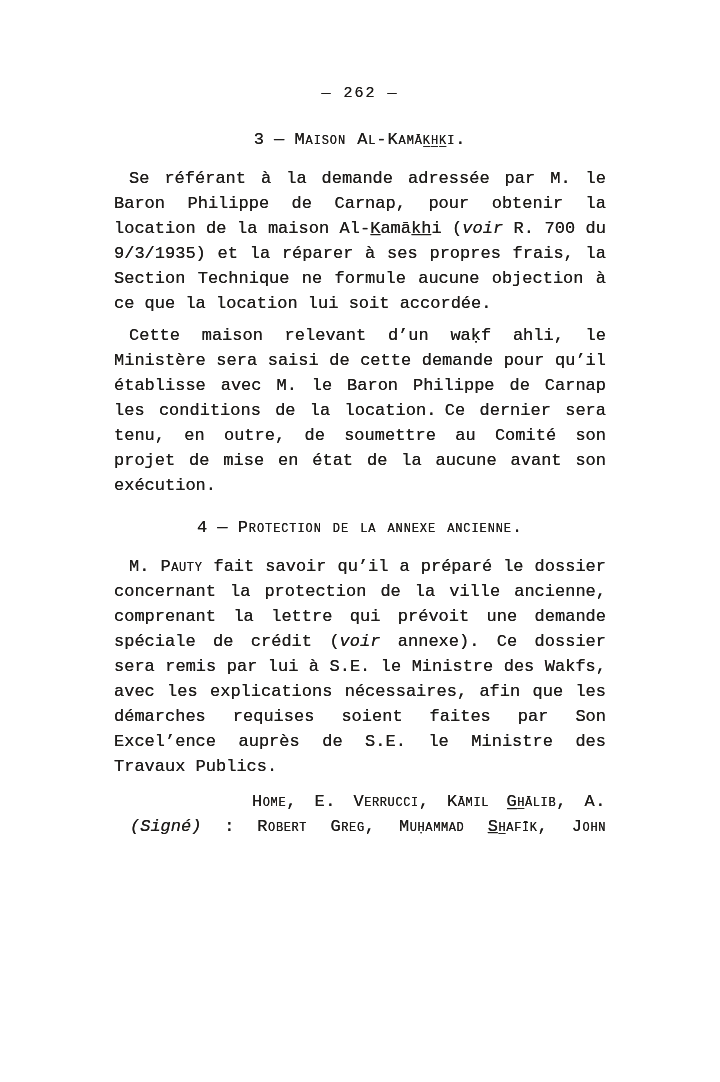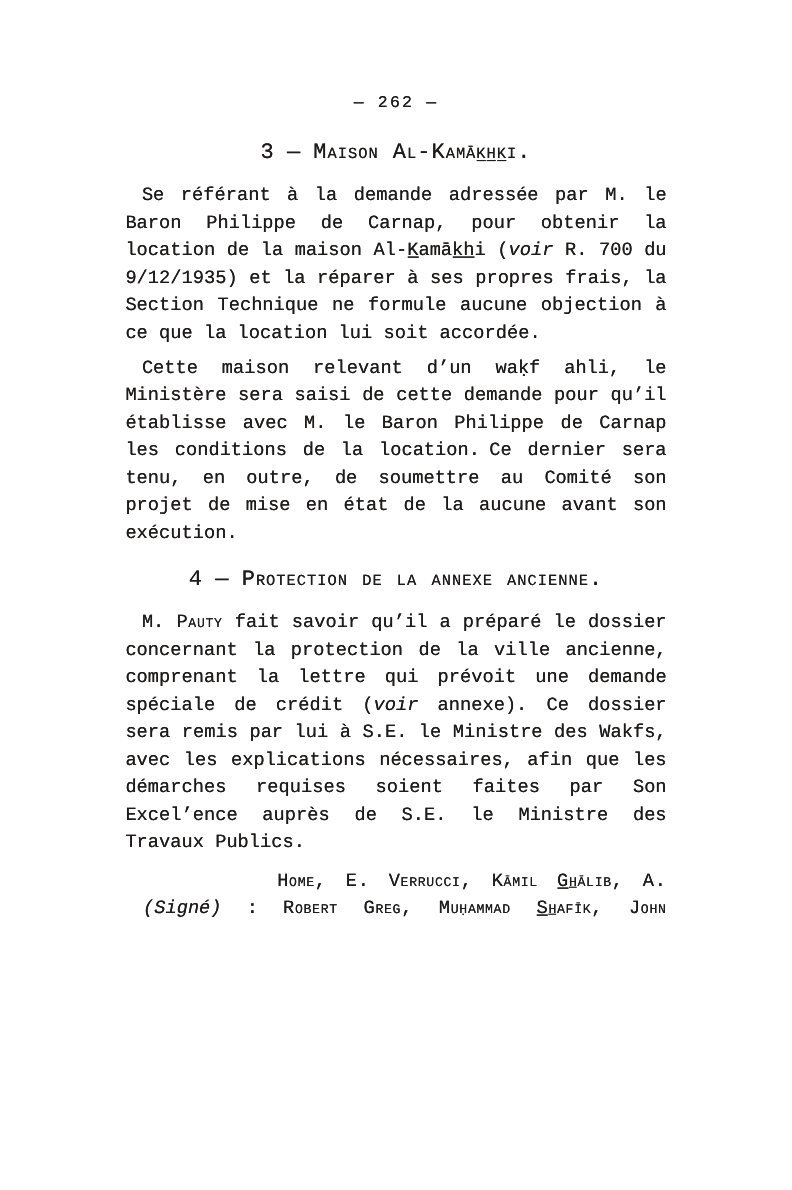--- a/index.html
+++ b/index.html
@@ -26,21 +26,21 @@
     font-size: 17px;
     line-height: 25px;
   }
   .page-number {
     text-align: center;
     font-size: 15px;
     letter-spacing: 2px;
     line-height: 16px;
   }
   .heading {
-    font-size: 20px;
+    font-size: 17px;
     font-weight: normal;
     text-align: center;
     line-height: 21px;
   }
   .heading.h3 { margin: 27px 0 16px 0; }
   .heading.h4 { margin: 19px 0 16px 0; }
   .heading .run-smallcaps { letter-spacing: 0.9px; }
   .body-para {
     margin: 0 0 7px 0;
     text-align: justify;
@@ -69,21 +69,21 @@
 </head>
 <body style="background: rgb(255, 255, 255);">
 
 <div class="page" style="background: rgb(255, 255, 255); color: rgb(30, 28, 26);">
   <div class="text-block">
 
     <div class="page-number">— 262 —</div>
 
     <h2 class="heading h3"><span class="run-normal">3 — </span><span class="run-smallcaps">Maison Al-Kamāk̲h̲k̲i.</span></h2>
 
-    <p class="body-para"><span class="run-normal">Se référant à la demande adressée par M. le Baron Philippe de Carnap, pour obtenir la location de la maison Al-K̲amāk̲h̲i (</span><span class="run-italic">voir</span><span class="run-normal"> R. 700 du 9/12/1935) et la réparer à ses propres frais, la Section Technique ne formule aucune objection à ce que la location lui soit accordée.</span></p>
+    <p class="body-para"><span class="run-normal">Se référant à la demande adressée par M. le Baron Philippe de Carnap, pour obtenir la location de la maison Al-K̲amāk̲h̲i (</span><span class="run-italic">voir</span><span class="run-normal"> R. 700 du 9/3/1935) et la réparer à ses propres frais, la Section Technique ne formule aucune objection à ce que la location lui soit accordée.</span></p>
 
     <p class="body-para"><span class="run-normal">Cette maison relevant d’un waḳf ahli, le Ministère sera saisi de cette demande pour qu’il établisse avec M. le Baron Philippe de Carnap les conditions de la location. Ce dernier sera tenu, en outre, de soumettre au Comité son projet de mise en état de la aucune avant son exécution.</span></p>
 
     <h2 class="heading h4"><span class="run-normal">4 — </span><span class="run-smallcaps">Protection de la annexe ancienne.</span></h2>
 
     <p class="body-para"><span class="run-normal">M. </span><span class="run-smallcaps">Pauty</span><span class="run-normal"> fait savoir qu’il a préparé le dossier concernant la protection de la ville ancienne, comprenant la lettre qui prévoit une demande spéciale de crédit (</span><span class="run-italic">voir</span><span class="run-normal"> annexe). Ce dossier sera remis par lui à S.E. le Ministre des Wakfs, avec les explications nécessaires, afin que les démarches requises soient faites par Son Excel’ence auprès de S.E. le Ministre des Travaux Publics.</span></p>
 
     <div class="signature">
       <div class="sig-line sig-cont sig-just"><span class="run-smallcaps">Home, E. Verrucci, Kāmil G̲h̲ālib, A.</span></div>
       <div class="sig-line sig-first"><span class="run-italic">(Signé)</span><span class="run-normal"> : </span><span class="run-smallcaps">Robert Greg, Muḥammad S̲h̲afīk, John</span></div>

